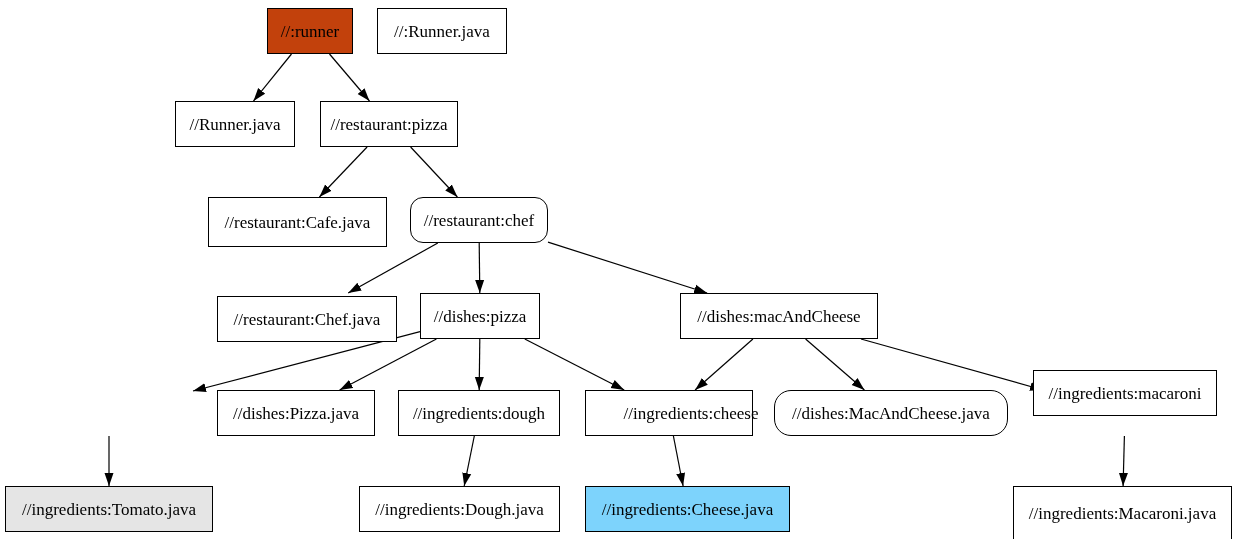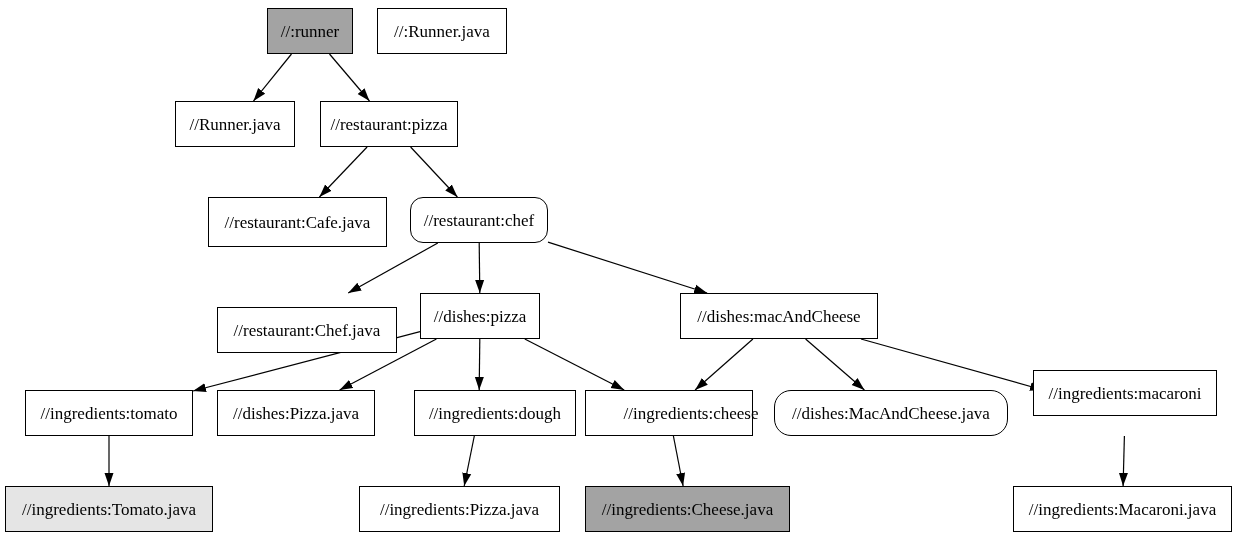--- a/index.html
+++ b/index.html
@@ -57,71 +57,68 @@
         <line x1="752.9" y1="339.0" x2="695.1" y2="390.0" class="edge" stroke="#000000" marker-end="url(#arrowhead)"></line>
         <line x1="805.6" y1="339.0" x2="864.4" y2="390.0" class="edge" stroke="#000000" marker-end="url(#arrowhead)"></line>
         <line x1="861.0" y1="339.0" x2="1043.0" y2="390.0" class="edge" stroke="#000000" marker-end="url(#arrowhead)"></line>
         <line x1="109.0" y1="436.0" x2="109.0" y2="486.0" class="edge" stroke="#000000" marker-end="url(#arrowhead)"></line>
         <line x1="474.3" y1="436.0" x2="464.2" y2="486.0" class="edge" stroke="#000000" marker-end="url(#arrowhead)"></line>
         <line x1="673.4" y1="436.0" x2="683.1" y2="486.0" class="edge" stroke="#000000" marker-end="url(#arrowhead)"></line>
         <line x1="1124.4" y1="436.0" x2="1123.1" y2="486.0" class="edge" stroke="#000000" marker-end="url(#arrowhead)"></line>
       </g>
   </svg>
   <div id="node-layer">
-      <div class="node" style="left: 267px; top: 8px; width: 86px; height: 46px; border-color: rgb(0, 0, 0); background: #a3a3a3;">
+      <div class="node" style="left: 267px; top: 8px; width: 86px; height: 46px; border-color: rgb(0, 0, 0); background: #c2410c;">
         <span>//:runner</span>
       </div>
       <div class="node" style="left: 377px; top: 8px; width: 130px; height: 46px; border-color: rgb(0, 0, 0); background: rgb(255, 255, 255);">
         <span>//:Runner.java</span>
       </div>
       <div class="node" style="left: 175px; top: 101px; width: 120px; height: 46px; border-color: rgb(0, 0, 0); background: rgb(255, 255, 255);">
         <span>//Runner.java</span>
       </div>
       <div class="node" style="left: 320px; top: 101px; width: 138px; height: 46px; border-color: rgb(0, 0, 0); background: rgb(255, 255, 255);">
         <span>//restaurant:pizza</span>
       </div>
       <div class="node" style="left: 208px; top: 197px; width: 179px; height: 50px; border-color: rgb(0, 0, 0); background: rgb(255, 255, 255);">
         <span>//restaurant:Cafe.java</span>
       </div>
       <div class="node" style="left: 410px; top: 197px; width: 138px; height: 46px; border-color: rgb(0, 0, 0); background: rgb(255, 255, 255); border-radius: 13px;">
         <span>//restaurant:chef</span>
       </div>
-      <div class="node" style="left: 217px; top: 307px; width: 180px; height: 46px; border-color: rgb(0, 0, 0); background: rgb(255, 255, 255);">
+      <div class="node" style="left: 217px; top: 296px; width: 180px; height: 46px; border-color: rgb(0, 0, 0); background: rgb(255, 255, 255);">
         <span>//restaurant:Chef.java</span>
       </div>
       <div class="node" style="left: 420px; top: 293px; width: 120px; height: 46px; border-color: rgb(0, 0, 0); background: rgb(255, 255, 255);">
         <span>//dishes:pizza</span>
       </div>
       <div class="node" style="left: 680px; top: 293px; width: 198px; height: 46px; border-color: rgb(0, 0, 0); background: rgb(255, 255, 255);">
         <span>//dishes:macAndCheese</span>
       </div>
-      <div class="node" style="left: 25px; top: 390px; width: 168px; height: 46px; border-color: rgb(0, 0, 0); background: rgb(255, 255, 255);">
-        <span>//ingredients:tomato</span>
-      </div>
       <div class="node" style="left: 217px; top: 390px; width: 158px; height: 46px; border-color: rgb(0, 0, 0); background: rgb(255, 255, 255);">
         <span>//dishes:Pizza.java</span>
       </div>
-      <div class="node" style="left: 414px; top: 390px; width: 162px; height: 46px; border-color: rgb(0, 0, 0); background: rgb(255, 255, 255);">
+      <div class="node" style="left: 398px; top: 390px; width: 162px; height: 46px; border-color: rgb(0, 0, 0); background: rgb(255, 255, 255);">
         <span>//ingredients:dough</span>
       </div>
       <div class="node" style="left: 585px; top: 390px; width: 168px; height: 46px; border-color: rgb(0, 0, 0); background: rgb(255, 255, 255); padding-left: 44px;">
         <span>//ingredients:cheese</span>
       </div>
       <div class="node" style="left: 774px; top: 390px; width: 234px; height: 46px; border-color: rgb(0, 0, 0); background: rgb(255, 255, 255); border-radius: 17px;">
         <span>//dishes:MacAndCheese.java</span>
       </div>
       <div class="node" style="left: 1033px; top: 370px; width: 184px; height: 46px; border-color: rgb(0, 0, 0); background: rgb(255, 255, 255);">
         <span>//ingredients:macaroni</span>
       </div>
       <div class="node" style="left: 5px; top: 486px; width: 208px; height: 46px; border-color: rgb(0, 0, 0); background: #e5e5e5;">
         <span>//ingredients:Tomato.java</span>
       </div>
       <div class="node" style="left: 359px; top: 486px; width: 201px; height: 46px; border-color: rgb(0, 0, 0); background: rgb(255, 255, 255);">
-        <span>//ingredients:Pizza.java</span>
+        <span>//ingredients:Dough.java</span>
       </div>
-      <div class="node" style="left: 585px; top: 486px; width: 205px; height: 46px; border-color: rgb(0, 0, 0); background: #a3a3a3;">
+      <div class="node" style="left: 585px; top: 486px; width: 205px; height: 46px; border-color: rgb(0, 0, 0); background: #7dd3fc;">
         <span>//ingredients:Cheese.java</span>
       </div>
-      <div class="node" style="left: 1013px; top: 486px; width: 219px; height: 46px; border-color: rgb(0, 0, 0); background: rgb(255, 255, 255);">
+      <div class="node" style="left: 1013px; top: 486px; width: 219px; height: 54px; border-color: rgb(0, 0, 0); background: rgb(255, 255, 255);">
         <span>//ingredients:Macaroni.java</span>
       </div>
     </div>
 </div>
 
 </body></html>

